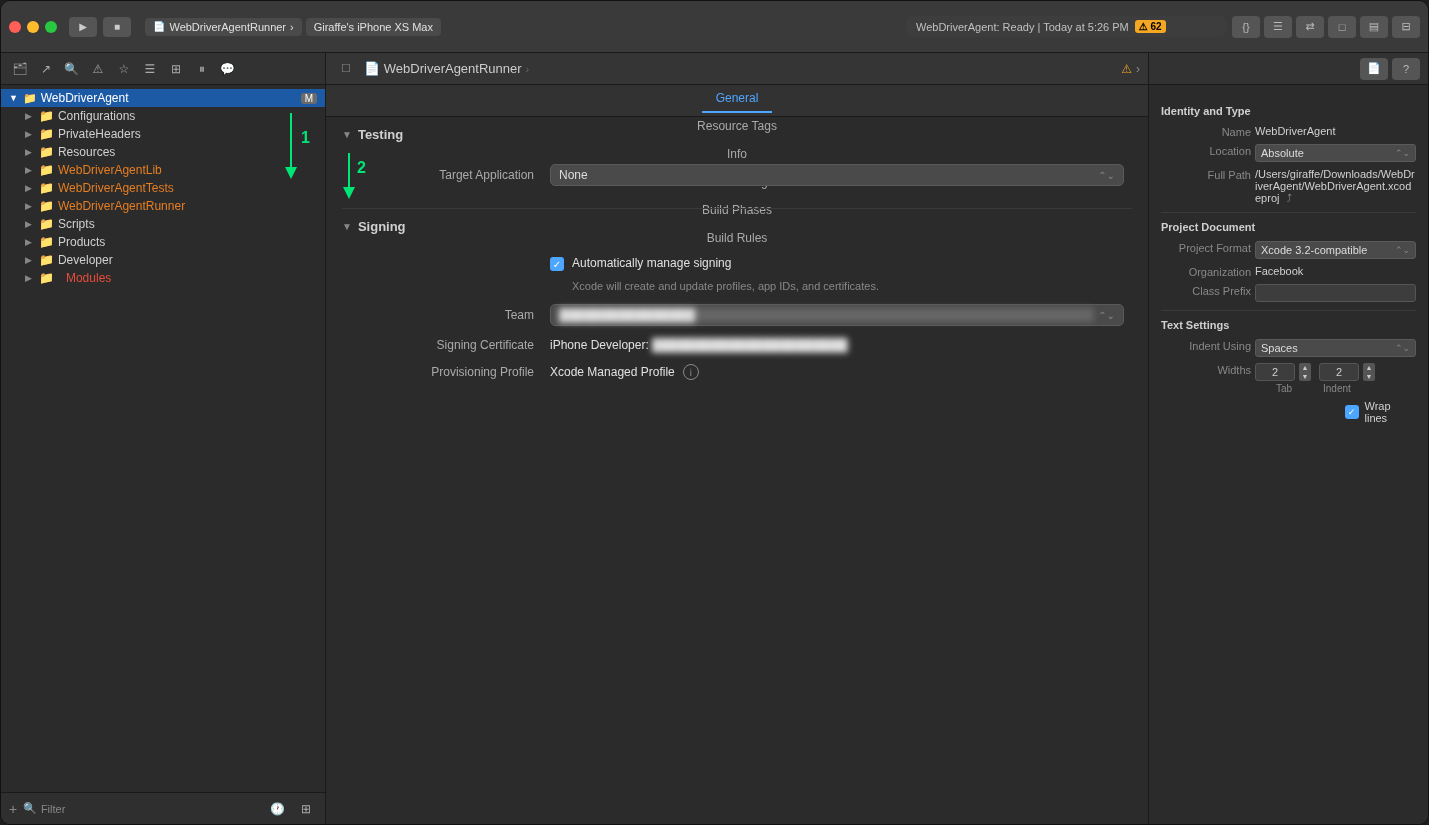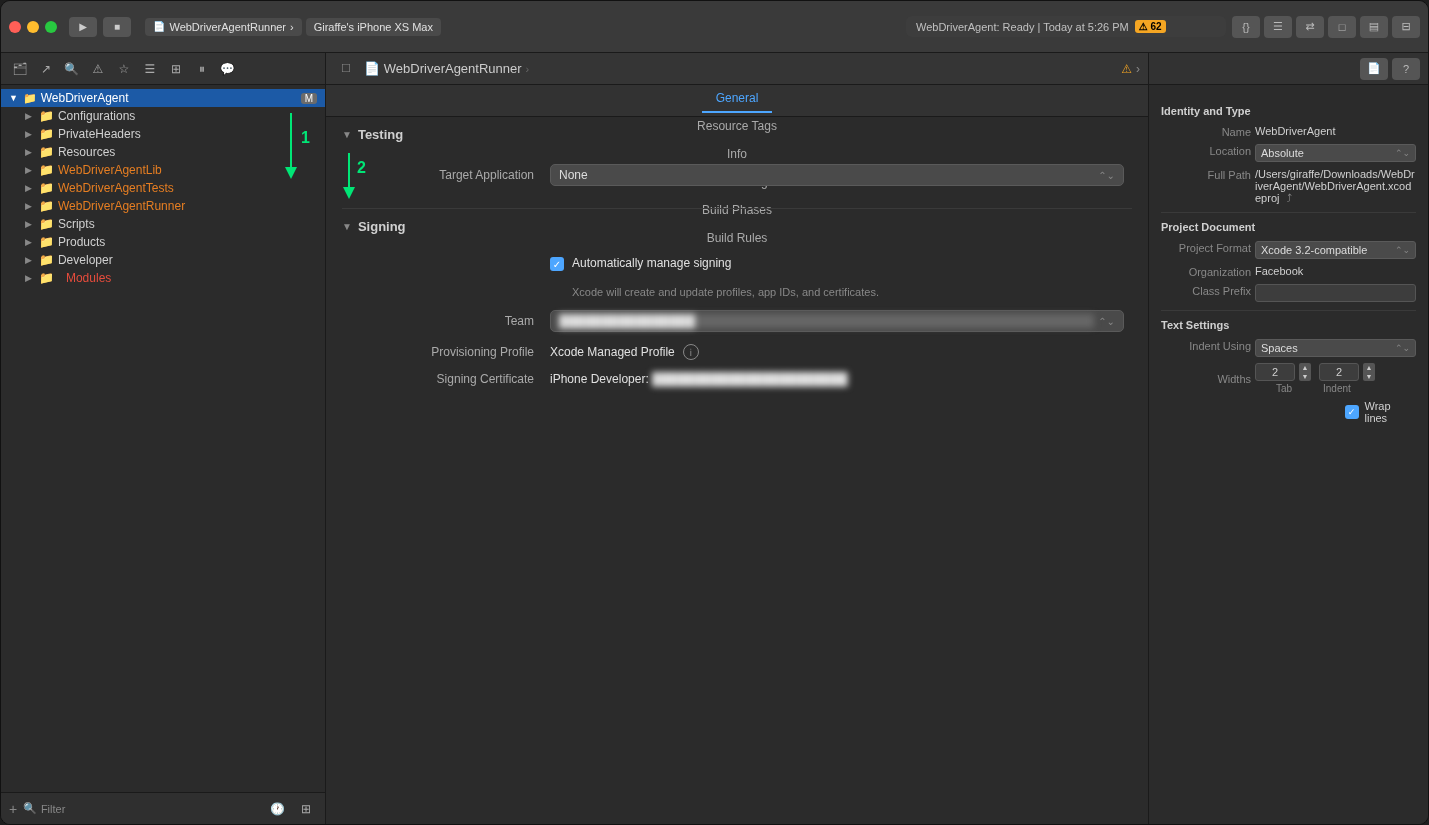--- a/index.html
+++ b/index.html
@@ -361,21 +361,21 @@
       height: 14px;
       background: #4da6ff;
       border-radius: 3px;
       display: flex;
       align-items: center;
       justify-content: center;
       flex-shrink: 0;
       margin-top: 1px;
     }
     .cb-check { color: white; font-size: 10px; }
-    .cb-text-group { display: flex; flex-direction: column; gap: 16px; justify-content: space-between; }
+    .cb-text-group { display: flex; flex-direction: column; gap: 10px; justify-content: space-between; }
     .cb-label { font-size: 12px; color: #e0e0e0; font-weight: 500; }
     .cb-desc { font-size: 11px; color: #888; }
 
     .info-icon {
       width: 16px;
       height: 16px;
       border-radius: 50%;
       border: 1px solid #888;
       display: flex;
       align-items: center;
@@ -764,31 +764,31 @@
             <div class="form-label">Team</div>
             <div class="form-value">
               <div class="dropdown-field">
                 <span class="dd-text blurred">████████████████</span>
                 <span class="dd-arrow">⌃⌄</span>
               </div>
             </div>
           </div>
 
           <div class="form-row">
+            <div class="form-label">Signing Certificate</div>
+            <div class="form-value">
+              <span>iPhone Developer: </span><span class="blurred">███████████████████████</span>
+            </div>
+          </div>
+
+          <div class="form-row">
             <div class="form-label">Provisioning Profile</div>
             <div class="form-value" style="display:flex; align-items:center; gap:8px;">
               <span>Xcode Managed Profile</span>
               <div class="info-icon">ℹ</div>
-            </div>
-          </div>
-
-          <div class="form-row">
-            <div class="form-label">Signing Certificate</div>
-            <div class="form-value">
-              <span>iPhone Developer: </span><span class="blurred">███████████████████████</span>
             </div>
           </div>
         </div>
       </div>
     </div>
 
     <div class="right-panel">
       <div class="right-panel-toolbar">
         <div class="tr-btn">📄</div>
         <div class="tr-btn">?</div>
@@ -854,21 +854,21 @@
         <div class="rp-row">
           <div class="rp-label">Indent Using</div>
           <div class="rp-value">
             <div class="rp-dropdown">
               <span class="dd-text">Spaces</span>
               <span class="dd-arrow">⌃⌄</span>
             </div>
           </div>
         </div>
 
-        <div class="rp-row" style="align-items:center;">
+        <div class="rp-row" style="align-items:flex-start;">
           <div class="rp-label">Widths</div>
           <div class="rp-value">
             <div class="width-row">
               <div class="rp-stepper">
                 <input class="stepper-input" type="text" value="2" style="">
                 <div class="stepper-arrows">
                   <div class="stepper-arrow">▲</div>
                   <div class="stepper-arrow">▼</div>
                 </div>
               </div>

